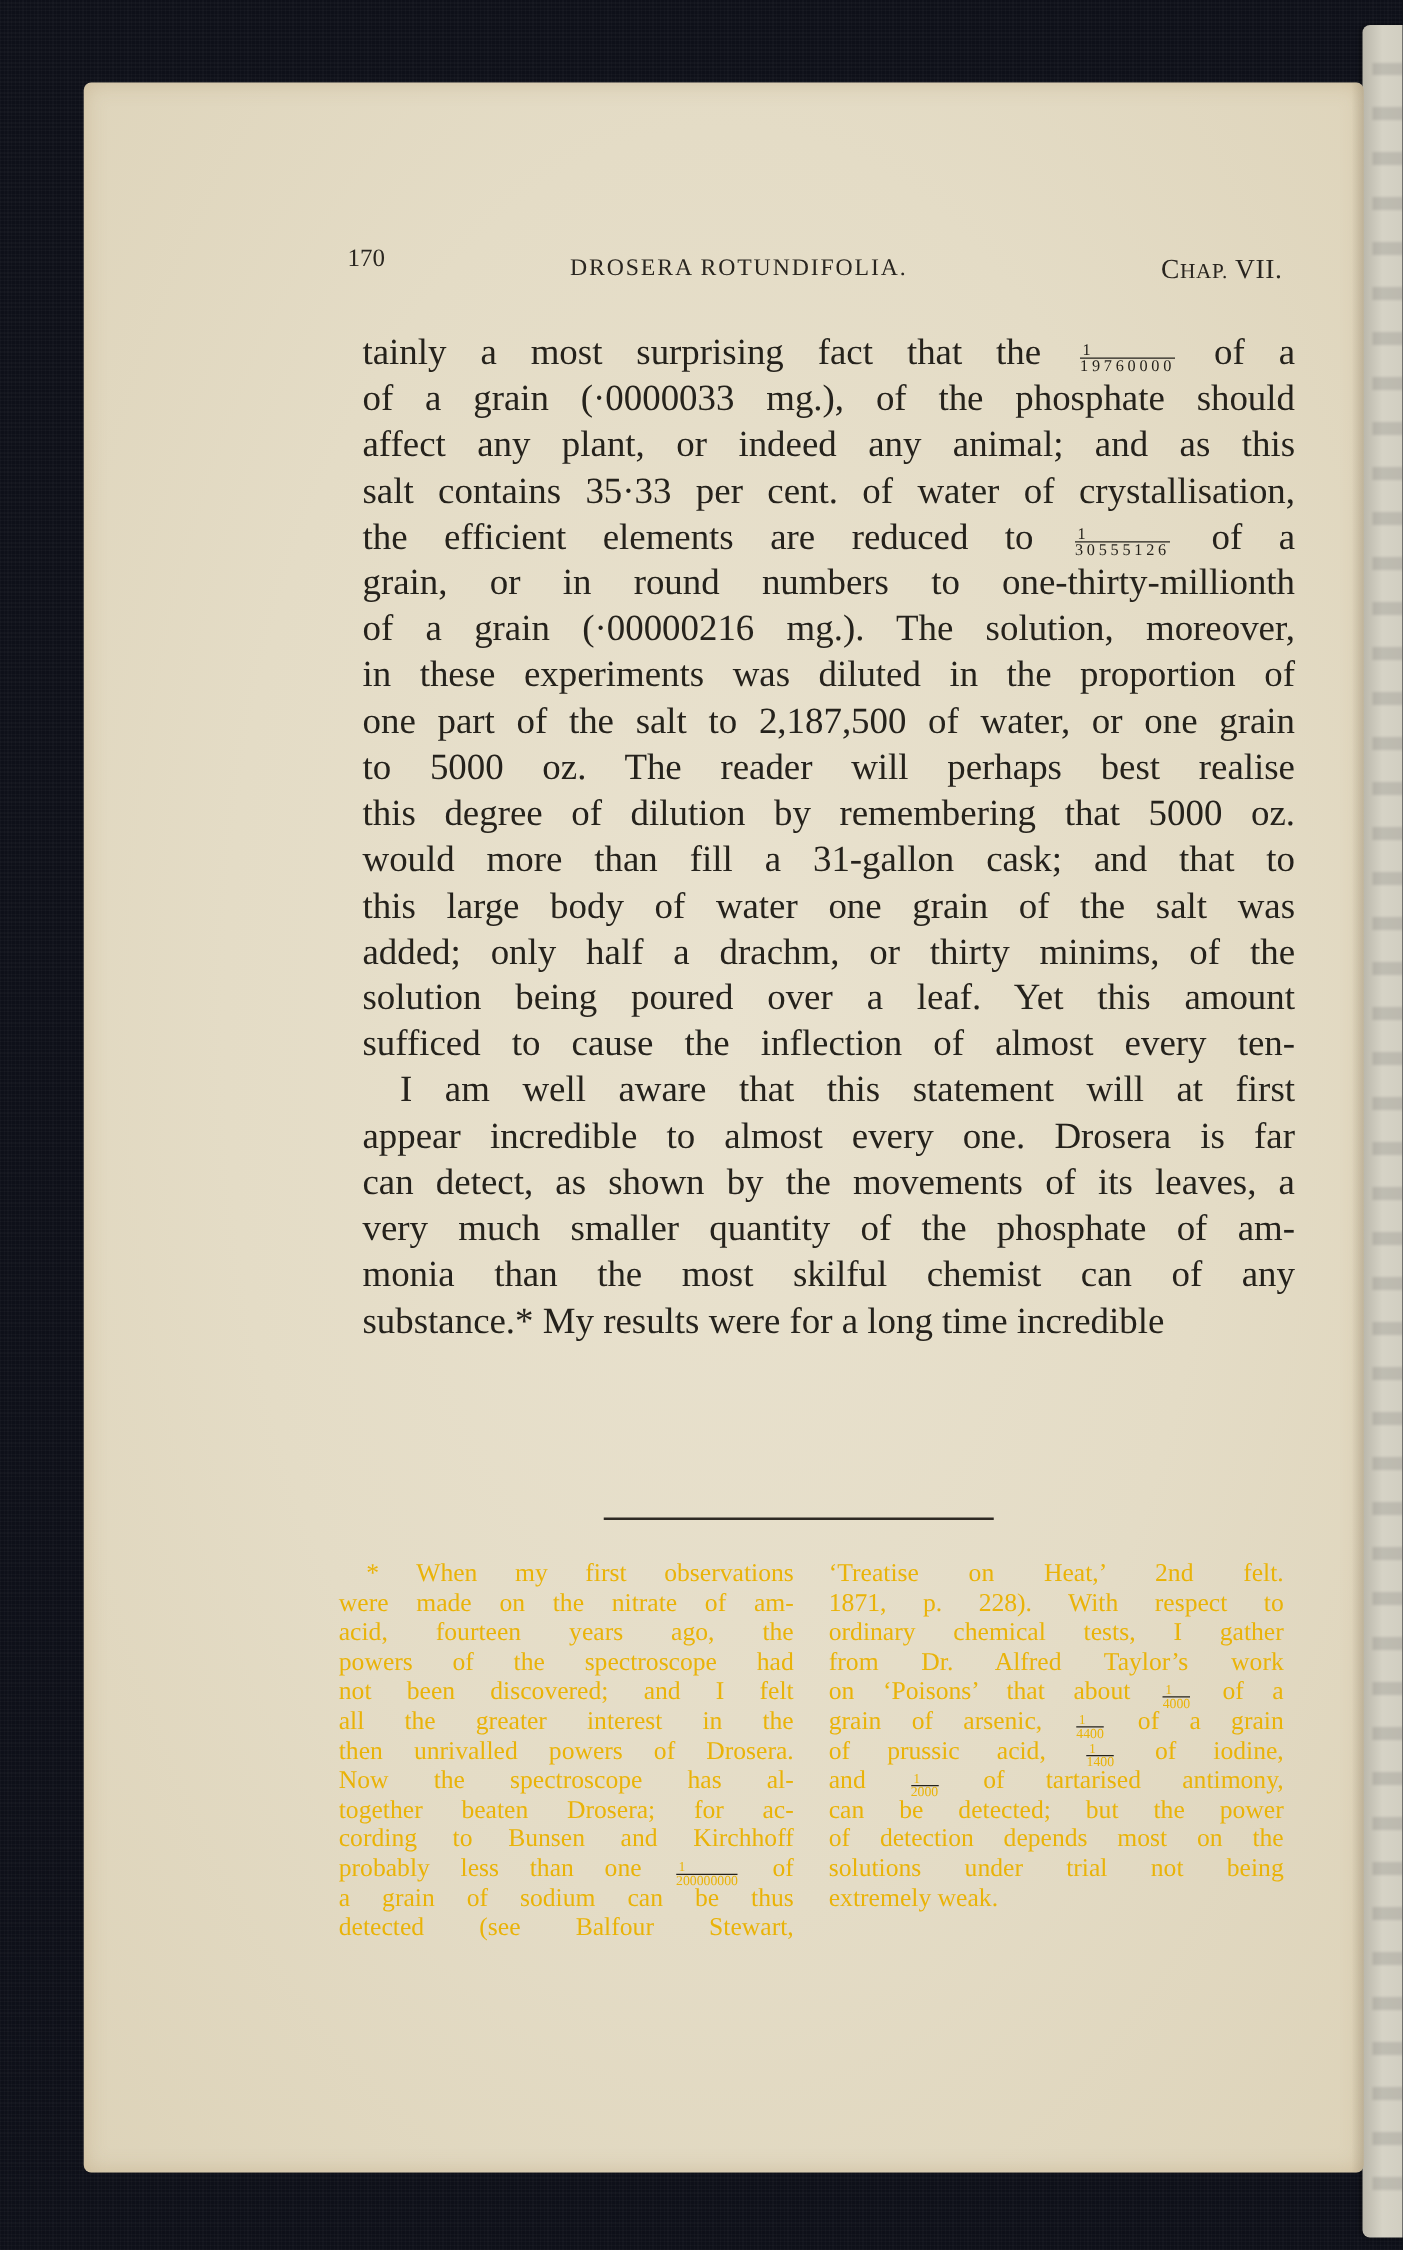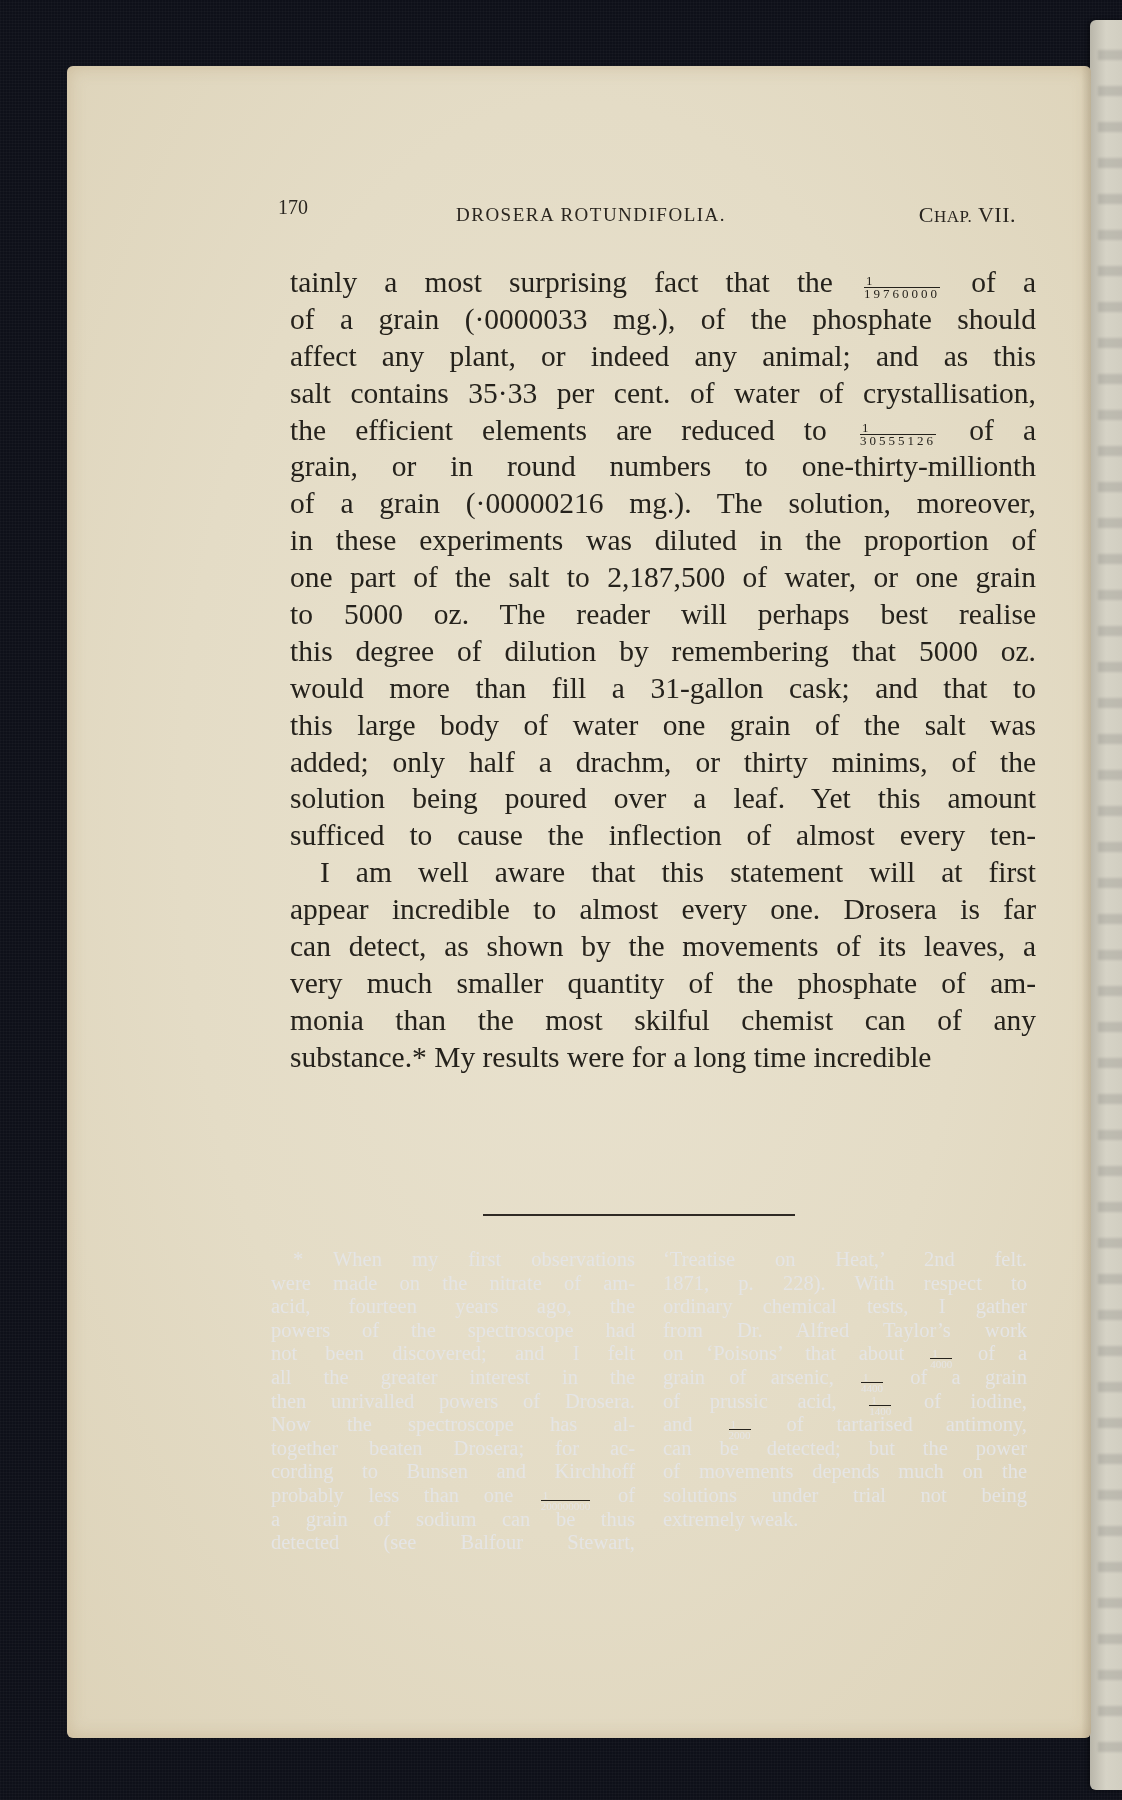--- a/index.html
+++ b/index.html
@@ -40,21 +40,21 @@
     }
     .header {
       position: absolute; left: 278px; top: 196px; width: 748px; height: 40px;
       color: #2a2620;
     }
     .page-number { position: absolute; left: 0; top: 0; font-size: 20px; }
     .running-title {
       position: absolute; left: 178px; top: 8px; font-size: 19px; letter-spacing: 1.5px;
     }
     .chapter-label {
-      position: absolute; right: 10px; top: 6px; font-size: 22px; letter-spacing: 0.5px;
+      position: absolute; right: 0; top: 6px; font-size: 22px; letter-spacing: 0.5px;
     }
     .chapter-label .sc { font-size: 17px; }
     .body-text {
       position: absolute; left: 290px; top: 264px; width: 746px;
       color: #25221c; font-size: 29.5px; line-height: 36.9px;
     }
     .line {
       display: block; white-space: nowrap; text-align: justify; text-align-last: justify;
       height: 36.9px;
     }
@@ -65,21 +65,21 @@
       font-size: 13px; line-height: 12px; margin: 0 4px; position: relative; top: 2px;
     }
     .frac .num { display: block; border-bottom: 1px solid #25221c; padding: 0 2px; }
     .frac .den { display: block; letter-spacing: 3px; }
     .rule {
       position: absolute; left: 483px; top: 1214px; width: 312px; height: 2px;
       background: #2f2a24;
     }
     .fn-col {
       position: absolute; top: 1248px; width: 364px;
-      color: #e5e5e5; font-size: 20.5px; line-height: 23.6px;
+      color: #eab308; font-size: 20.5px; line-height: 23.6px;
     }
     .fn-left { left: 271px; }
     .fn-right { left: 663px; }
     .fn-col .line { height: 23.6px; }
     .fn-col .line.indent { padding-left: 22px; }
     .fn-col .frac { font-size: 11px; line-height: 10px; top: 3px; margin: 0 3px; }
     .fn-col .frac .den { letter-spacing: 0; }
   </style>
 </head>
 <body>
@@ -140,16 +140,16 @@
 <div class="fn-col fn-right" id="fn-right">
     <span class="line">‘Treatise on Heat,’ 2nd felt.</span>
     <span class="line">1871, p. 228).  With respect to</span>
     <span class="line">ordinary chemical tests, I gather</span>
     <span class="line">from Dr. Alfred Taylor’s work</span>
     <span class="line"><span>on ‘Poisons’ that about </span><span class="frac"><span class="num">1</span><span class="den">4000</span></span><span> of a</span></span>
     <span class="line"><span>grain of arsenic, </span><span class="frac"><span class="num">1</span><span class="den">4400</span></span><span> of a grain</span></span>
     <span class="line"><span>of prussic acid, </span><span class="frac"><span class="num">1</span><span class="den">1400</span></span><span> of iodine,</span></span>
     <span class="line"><span>and </span><span class="frac"><span class="num">1</span><span class="den">2000</span></span><span> of tartarised antimony,</span></span>
     <span class="line">can be detected; but the power</span>
-    <span class="line">of movements depends much on the</span>
+    <span class="line">of detection depends most on the</span>
     <span class="line">solutions under trial not being</span>
     <span class="line last">extremely weak.</span>
   </div>
 
 </body></html>

